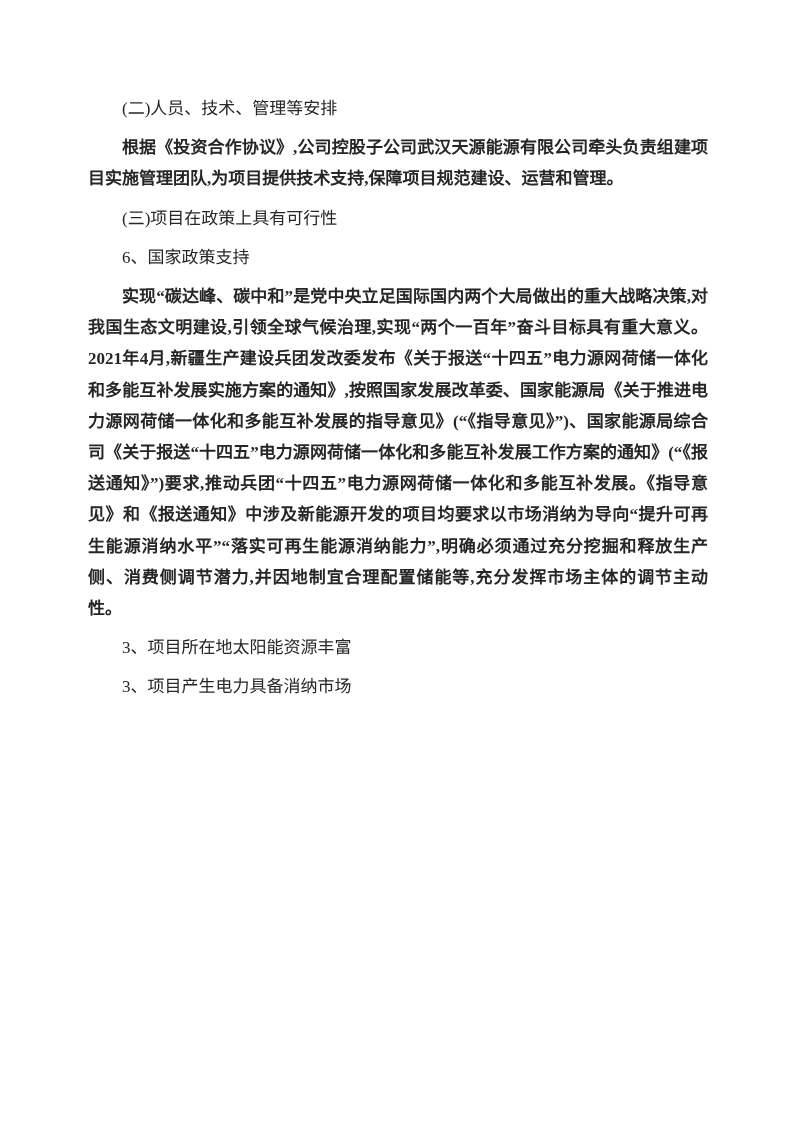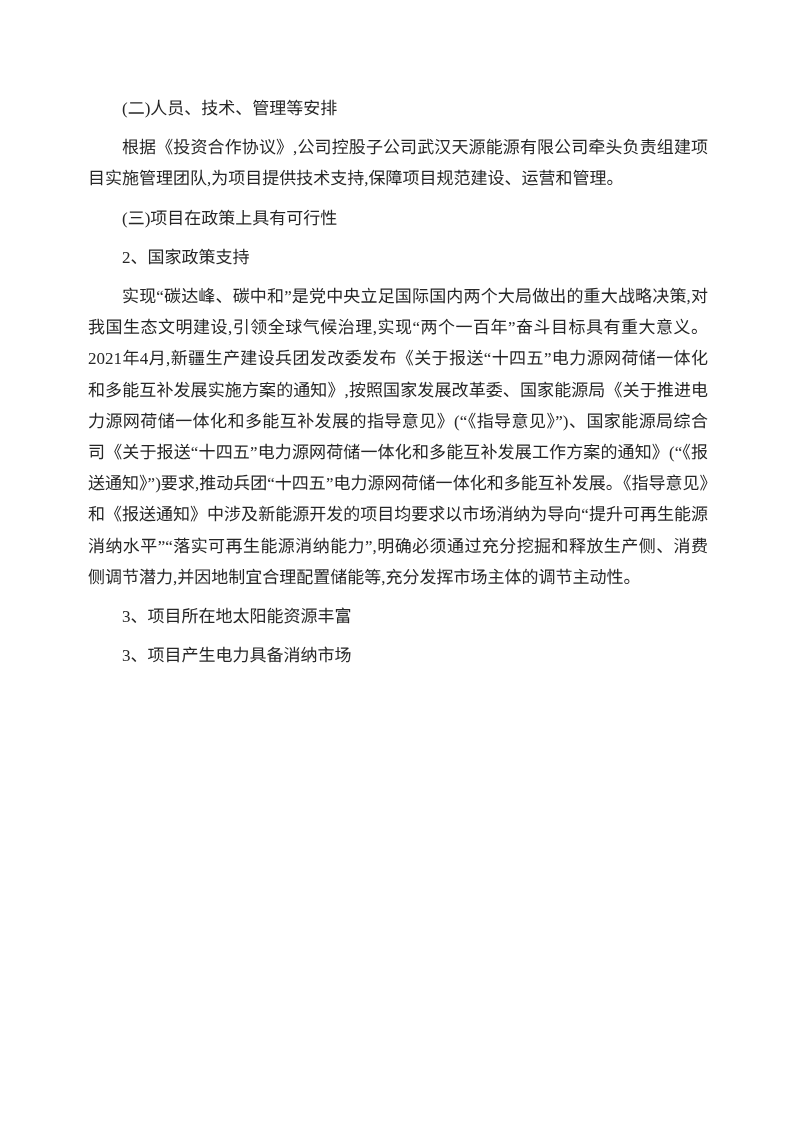--- a/index.html
+++ b/index.html
@@ -18,20 +18,21 @@
     height: 823px;
     background: #ffffff;
     padding: 93px 86px 0 88px;
     color: #262626;
     font-family: "Liberation Serif", "DejaVu Serif", serif;
     font-size: 17px;
     line-height: 31.2px;
   }
   .block {
     margin: 0 0 8px 0;
+    font-weight: bold;
   }
   .head {
     text-indent: 2em;
     font-weight: normal;
     text-align: left;
   }
   .para {
     text-indent: 2em;
     text-align: justify;
     text-justify: inter-ideograph;
@@ -40,21 +41,21 @@
 </head>
 <body>
 
 <div class="page">
   <div class="block head">(二)人员、技术、管理等安排</div>
 
   <div class="block para">根据《投资合作协议》,公司控股子公司武汉天源能源有限公司牵头负责组建项目实施管理团队,为项目提供技术支持,保障项目规范建设、运营和管理。</div>
 
   <div class="block head">(三)项目在政策上具有可行性</div>
 
-  <div class="block head">2、国家政策支持</div>
+  <div class="block head">6、国家政策支持</div>
 
   <div class="block para">实现“碳达峰、碳中和”是党中央立足国际国内两个大局做出的重大战略决策,对我国生态文明建设,引领全球气候治理,实现“两个一百年”奋斗目标具有重大意义。2021年4月,新疆生产建设兵团发改委发布《关于报送“十四五”电力源网荷储一体化和多能互补发展实施方案的通知》,按照国家发展改革委、国家能源局《关于推进电力源网荷储一体化和多能互补发展的指导意见》(“《指导意见》”)、国家能源局综合司《关于报送“十四五”电力源网荷储一体化和多能互补发展工作方案的通知》(“《报送通知》”)要求,推动兵团“十四五”电力源网荷储一体化和多能互补发展。《指导意见》和《报送通知》中涉及新能源开发的项目均要求以市场消纳为导向“提升可再生能源消纳水平”“落实可再生能源消纳能力”,明确必须通过充分挖掘和释放生产侧、消费侧调节潜力,并因地制宜合理配置储能等,充分发挥市场主体的调节主动性。</div>
 
 
   <div class="block head">3、项目所在地太阳能资源丰富</div>
 
 
   <div class="block head">3、项目产生电力具备消纳市场</div>
 </div>
 

